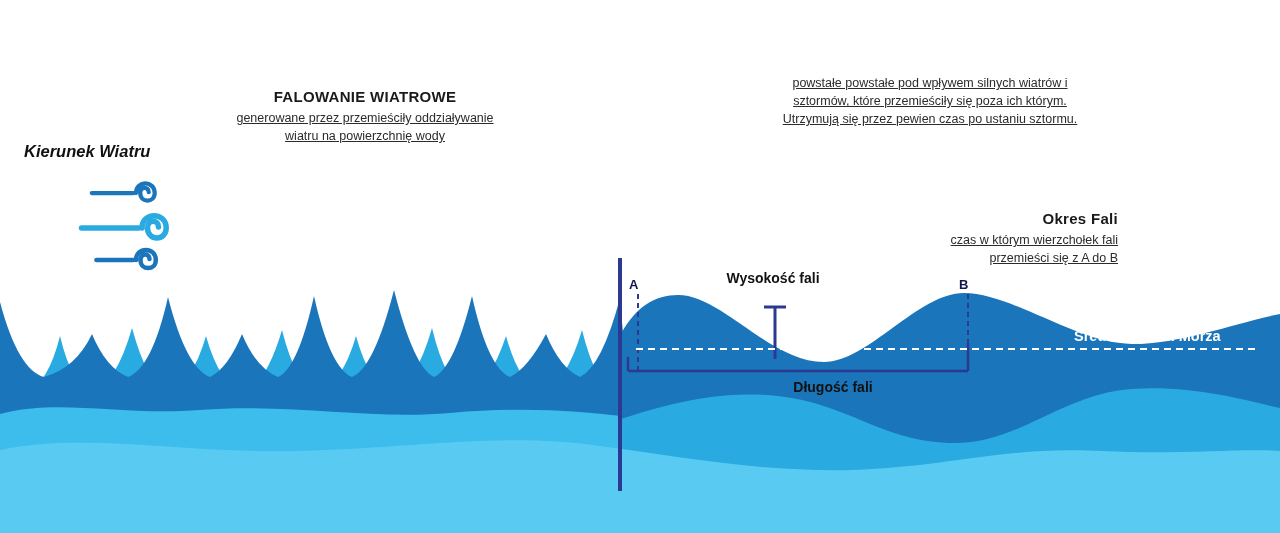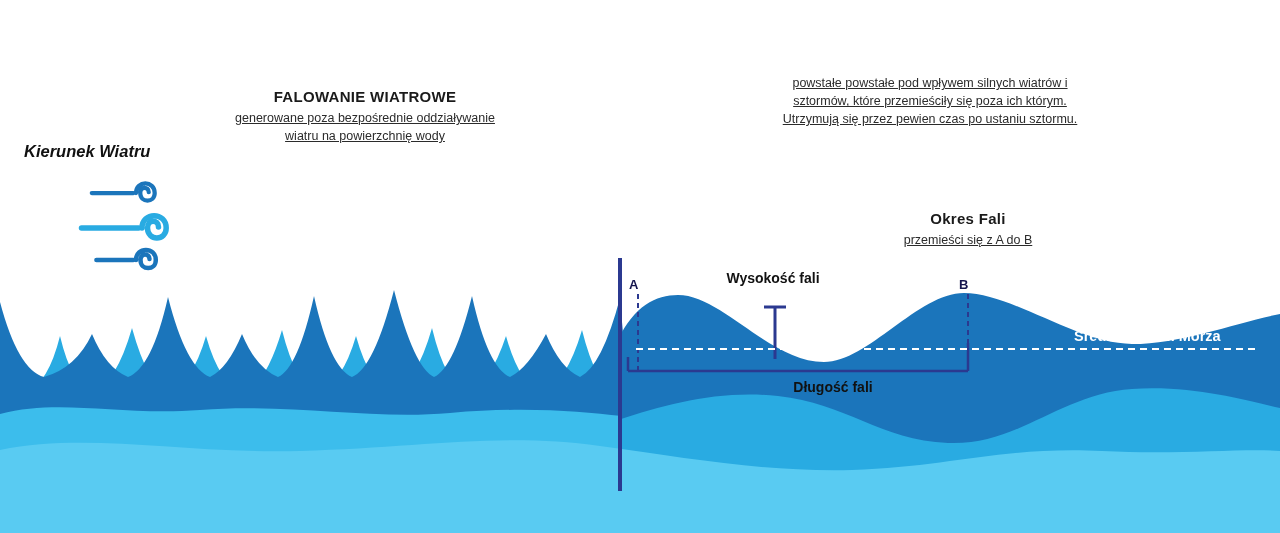--- a/index.html
+++ b/index.html
@@ -8,21 +8,21 @@
     font-family:"Liberation Sans","DejaVu Sans",sans-serif;background:#ffffff;
   }
   #wave-svg{position:absolute;left:0;top:0;}
   .abs{position:absolute;}
   .center{text-align:center;}
   .block-title{font-size:15px;font-weight:600;color:#1a1a1a;letter-spacing:.3px;margin:0 0 4px 0;}
   .block-desc{font-size:12.5px;color:#2b2b2b;line-height:1.45;margin:0;text-decoration:underline;}
   .bold-label{font-weight:700;color:#111;}
   #wind-waves-block{left:165px;top:88px;width:400px;}
   #swell-block{left:725px;top:74px;width:410px;}
-  #period-block{left:818px;top:210px;width:300px;}
+  #period-block{left:818px;top:210px;width:300px;text-align:right;}
   #wind-direction-label{left:24px;top:142px;font-size:16.5px;font-style:italic;}
   #wave-height-label{left:673px;top:270px;width:200px;font-size:14px;}
   #wave-length-label{left:733px;top:379px;width:200px;font-size:14px;text-align:center;}
   #sea-level-label{left:1074px;top:328px;font-size:14.5px;font-weight:700;color:#ffffff;}
   .point-label{font-size:13px;font-weight:600;color:#15154d;}
   #point-a-label{left:629px;top:277px;}
   #point-b-label{left:959px;top:277px;}
 </style>
 </head>
 <body>
@@ -72,32 +72,33 @@
       </g>
       <g transform="translate(136,260) scale(0.9)" stroke-width="5" stroke="#1b75bb">
         <line x1="-44" y1="0" x2="-3" y2="0"></line>
         <path d="M0,0 C0,-15 22,-15 22,0 C22,12 5,12 5,0 C5,-8 15,-8 15,-1"></path>
       </g>
     </g>
   </svg>
 
   <div class="abs center" id="wind-waves-block">
     <p class="block-title">FALOWANIE WIATROWE</p>
-    <p class="block-desc">generowane poza bezpośrednie oddziaływanie</p>
+    <p class="block-desc">generowane przez przemieściły oddziaływanie</p>
     <p class="block-desc">wiatru na powierzchnię wody</p>
   </div>
 
   <div class="abs center" id="swell-block">
     <p class="block-desc">powstałe powstałe pod wpływem silnych wiatrów i</p>
     <p class="block-desc">sztormów, które przemieściły się poza ich którym.</p>
     <p class="block-desc">Utrzymują się przez pewien czas po ustaniu sztormu.</p>
   </div>
 
   <div class="abs center" id="period-block">
     <p class="block-title" style="font-weight:700;">Okres Fali</p>
+    <p class="block-desc">czas w którym wierzchołek fali</p>
     <p class="block-desc">przemieści się z A do B</p>
   </div>
 
   <div class="abs bold-label" id="wind-direction-label">Kierunek Wiatru</div>
 
   <div class="abs center bold-label" id="wave-height-label">Wysokość fali</div>
 
   <div class="abs center bold-label" id="wave-length-label">Długość fali</div>
 
   <div class="abs" id="sea-level-label">Średni Poziom Morza</div>

